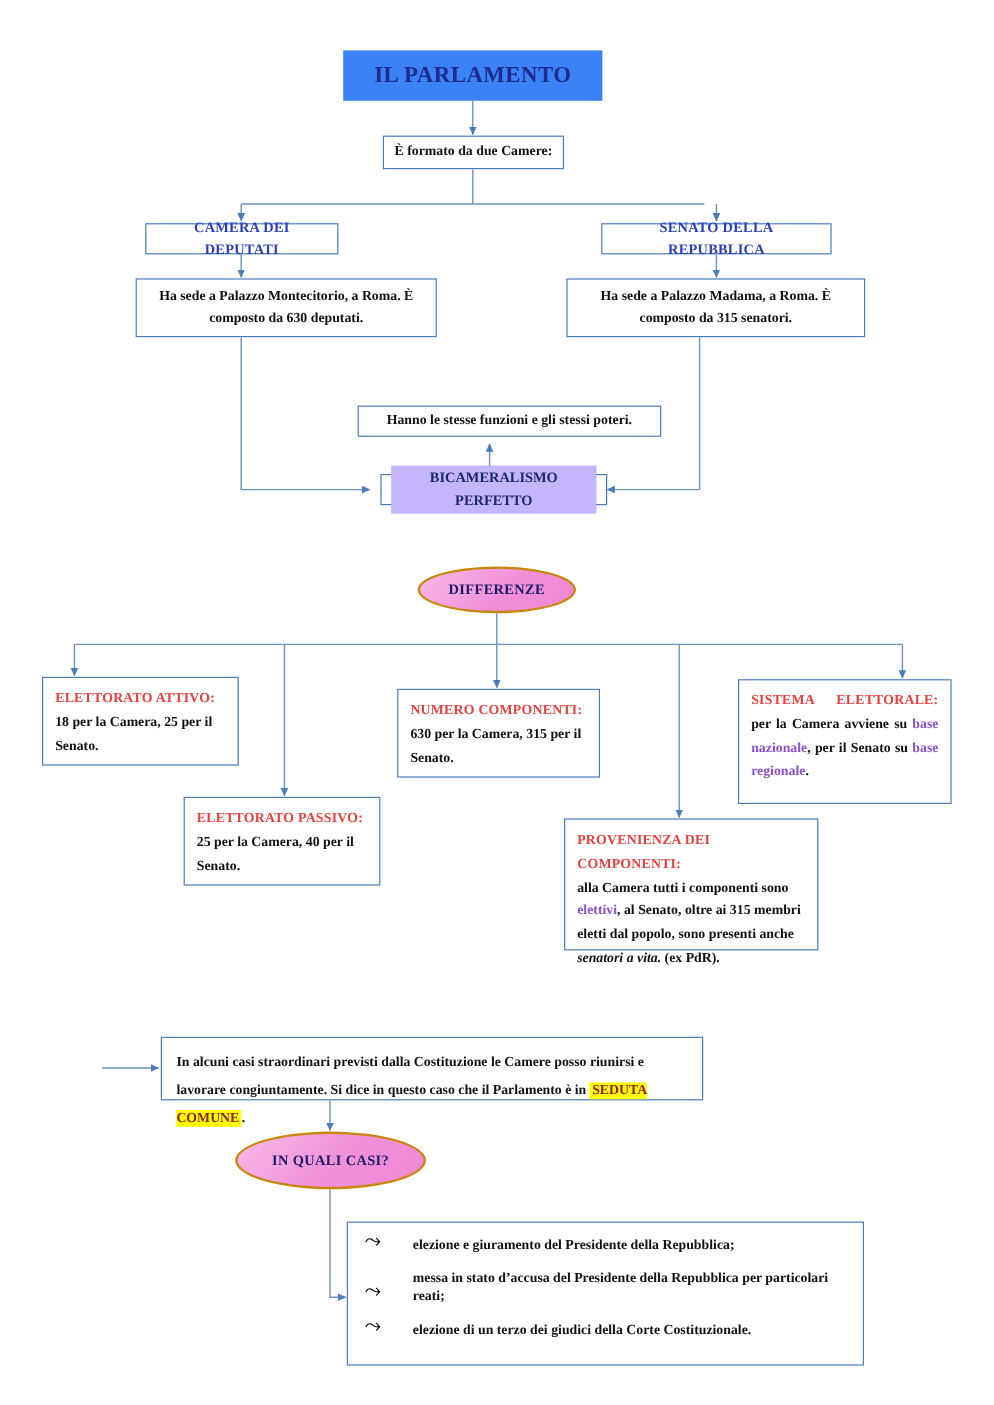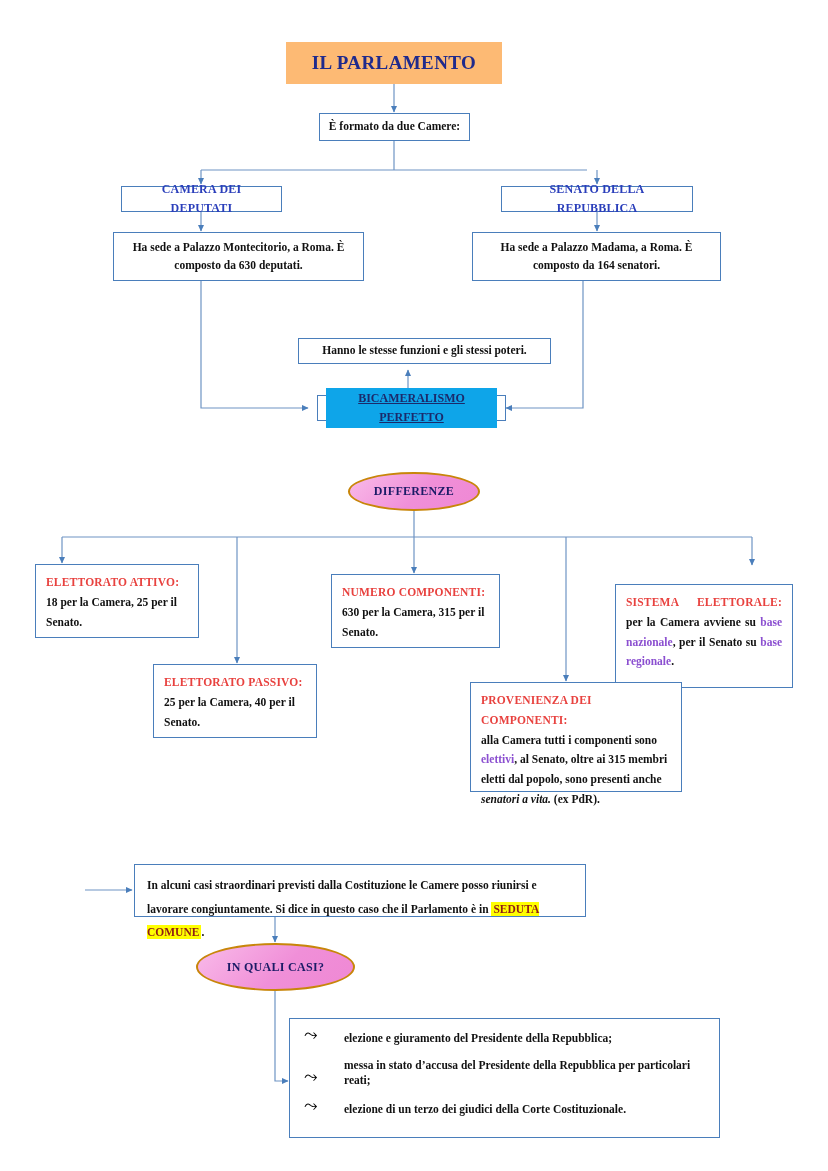--- a/index.html
+++ b/index.html
@@ -32,21 +32,21 @@
     box-sizing: border-box;
     background: #ffffff;
     border: 1px solid #4a7ebb;
     font-size: 11.5px;
     line-height: 1.55;
     color: #111111;
   }
 
   
   .title-box {
-    background: #fdba74;
+    background: #3b82f6;
     border: none;
     color: #1f2a8c;
     font-weight: bold;
     font-size: 19px;
     letter-spacing: 0.4px;
     display: flex;
     align-items: center;
     justify-content: center;
   }
 
@@ -62,26 +62,25 @@
   .center-box .inner { width: 100%; }
 
   .blue-label {
     color: #2b3fbb;
     font-weight: bold;
     font-size: 12px;
     letter-spacing: 0.2px;
   }
 
   .hl-yellow {
-    background: #0ea5e9;
+    background: #c4b5fd;
     color: #1b2a6b;
     font-weight: bold;
     font-size: 12px;
     padding: 1px 0;
-    text-decoration: underline;
   }
 
   
   .ellipse {
     position: absolute;
     box-sizing: border-box;
     background: #f49fe0;
     background-image: linear-gradient(135deg,#f9bbe9 0%, #f08fd8 55%, #ef88d4 100%);
     border: 2px solid #c8860a;
     border-radius: 50%;
@@ -212,21 +211,21 @@
 
   <div class="node center-box" style="left:501px; top:186px; width:192px; height:26px;">
     <span class="inner blue-label">SENATO DELLA REPUBBLICA</span>
   </div>
 
   <div class="node center-box" style="left:72px; top:232px; width:251px; height:49px;margin-left:41px;">
     <span class="inner">Ha sede a Palazzo Montecitorio, a Roma. È composto da 630 deputati.</span>
   </div>
 
   <div class="node center-box" style="left:472px; top:232px; width:249px; height:49px;">
-    <span class="inner">Ha sede a Palazzo Madama, a Roma. È composto da 164 senatori.</span>
+    <span class="inner">Ha sede a Palazzo Madama, a Roma. È composto da 315 senatori.</span>
   </div>
 
   <div class="node center-box" style="left:298px; top:338px; width:253px; height:26px;">
     <span class="inner">Hanno le stesse funzioni e gli stessi poteri.</span>
   </div>
 
   <div class="node center-box" style="left:317px; top:395px; width:189px; height:26px;">
     <span class="hl-yellow">BICAMERALISMO PERFETTO</span>
   </div>
 
@@ -242,21 +241,21 @@
   <div class="node diff-box" style="left:153px; top:664px; width:164px; height:74px;">
     <span class="hdr-red">ELETTORATO PASSIVO:</span><br>
     <span>25 per la Camera, 40 per il Senato.</span>
   </div>
 
   <div class="node diff-box" style="left:331px; top:574px; width:169px; height:74px;">
     <span class="hdr-red">NUMERO COMPONENTI:</span><br>
     <span>630 per la Camera, 315 per il Senato.</span>
   </div>
 
-  <div class="node diff-box justify" style="left:615px; top:584px; width:178px; height:104px;">
+  <div class="node diff-box justify" style="left:615px; top:566px; width:178px; height:104px;">
     <span class="hdr-red">SISTEMA ELETTORALE:</span><span> per la Camera avviene su </span><span class="purple">base nazionale</span><span>, per il Senato su </span><span class="purple">base regionale</span><span>.</span>
   </div>
 
   <div class="node diff-box" style="left:470px; top:682px; width:212px; height:110px;font-family:Liberation Serif, serif;">
     <span class="hdr-red">PROVENIENZA DEI COMPONENTI:</span><br>
     <span>alla Camera tutti i componenti sono </span><span class="purple">elettivi</span><span>, al Senato, oltre ai 315 membri eletti dal popolo, sono presenti anche </span><span class="ital">senatori a vita.</span><span> (ex PdR).</span>
   </div>
 
   <div class="node para-box" style="left:134px; top:864px; width:452px; height:53px;">
     <span>In alcuni casi straordinari previsti dalla Costituzione le Camere posso riunirsi e lavorare congiuntamente. Si dice in questo caso che il Parlamento è in </span><span class="hl-seduta">SEDUTA COMUNE</span><span>.</span>

